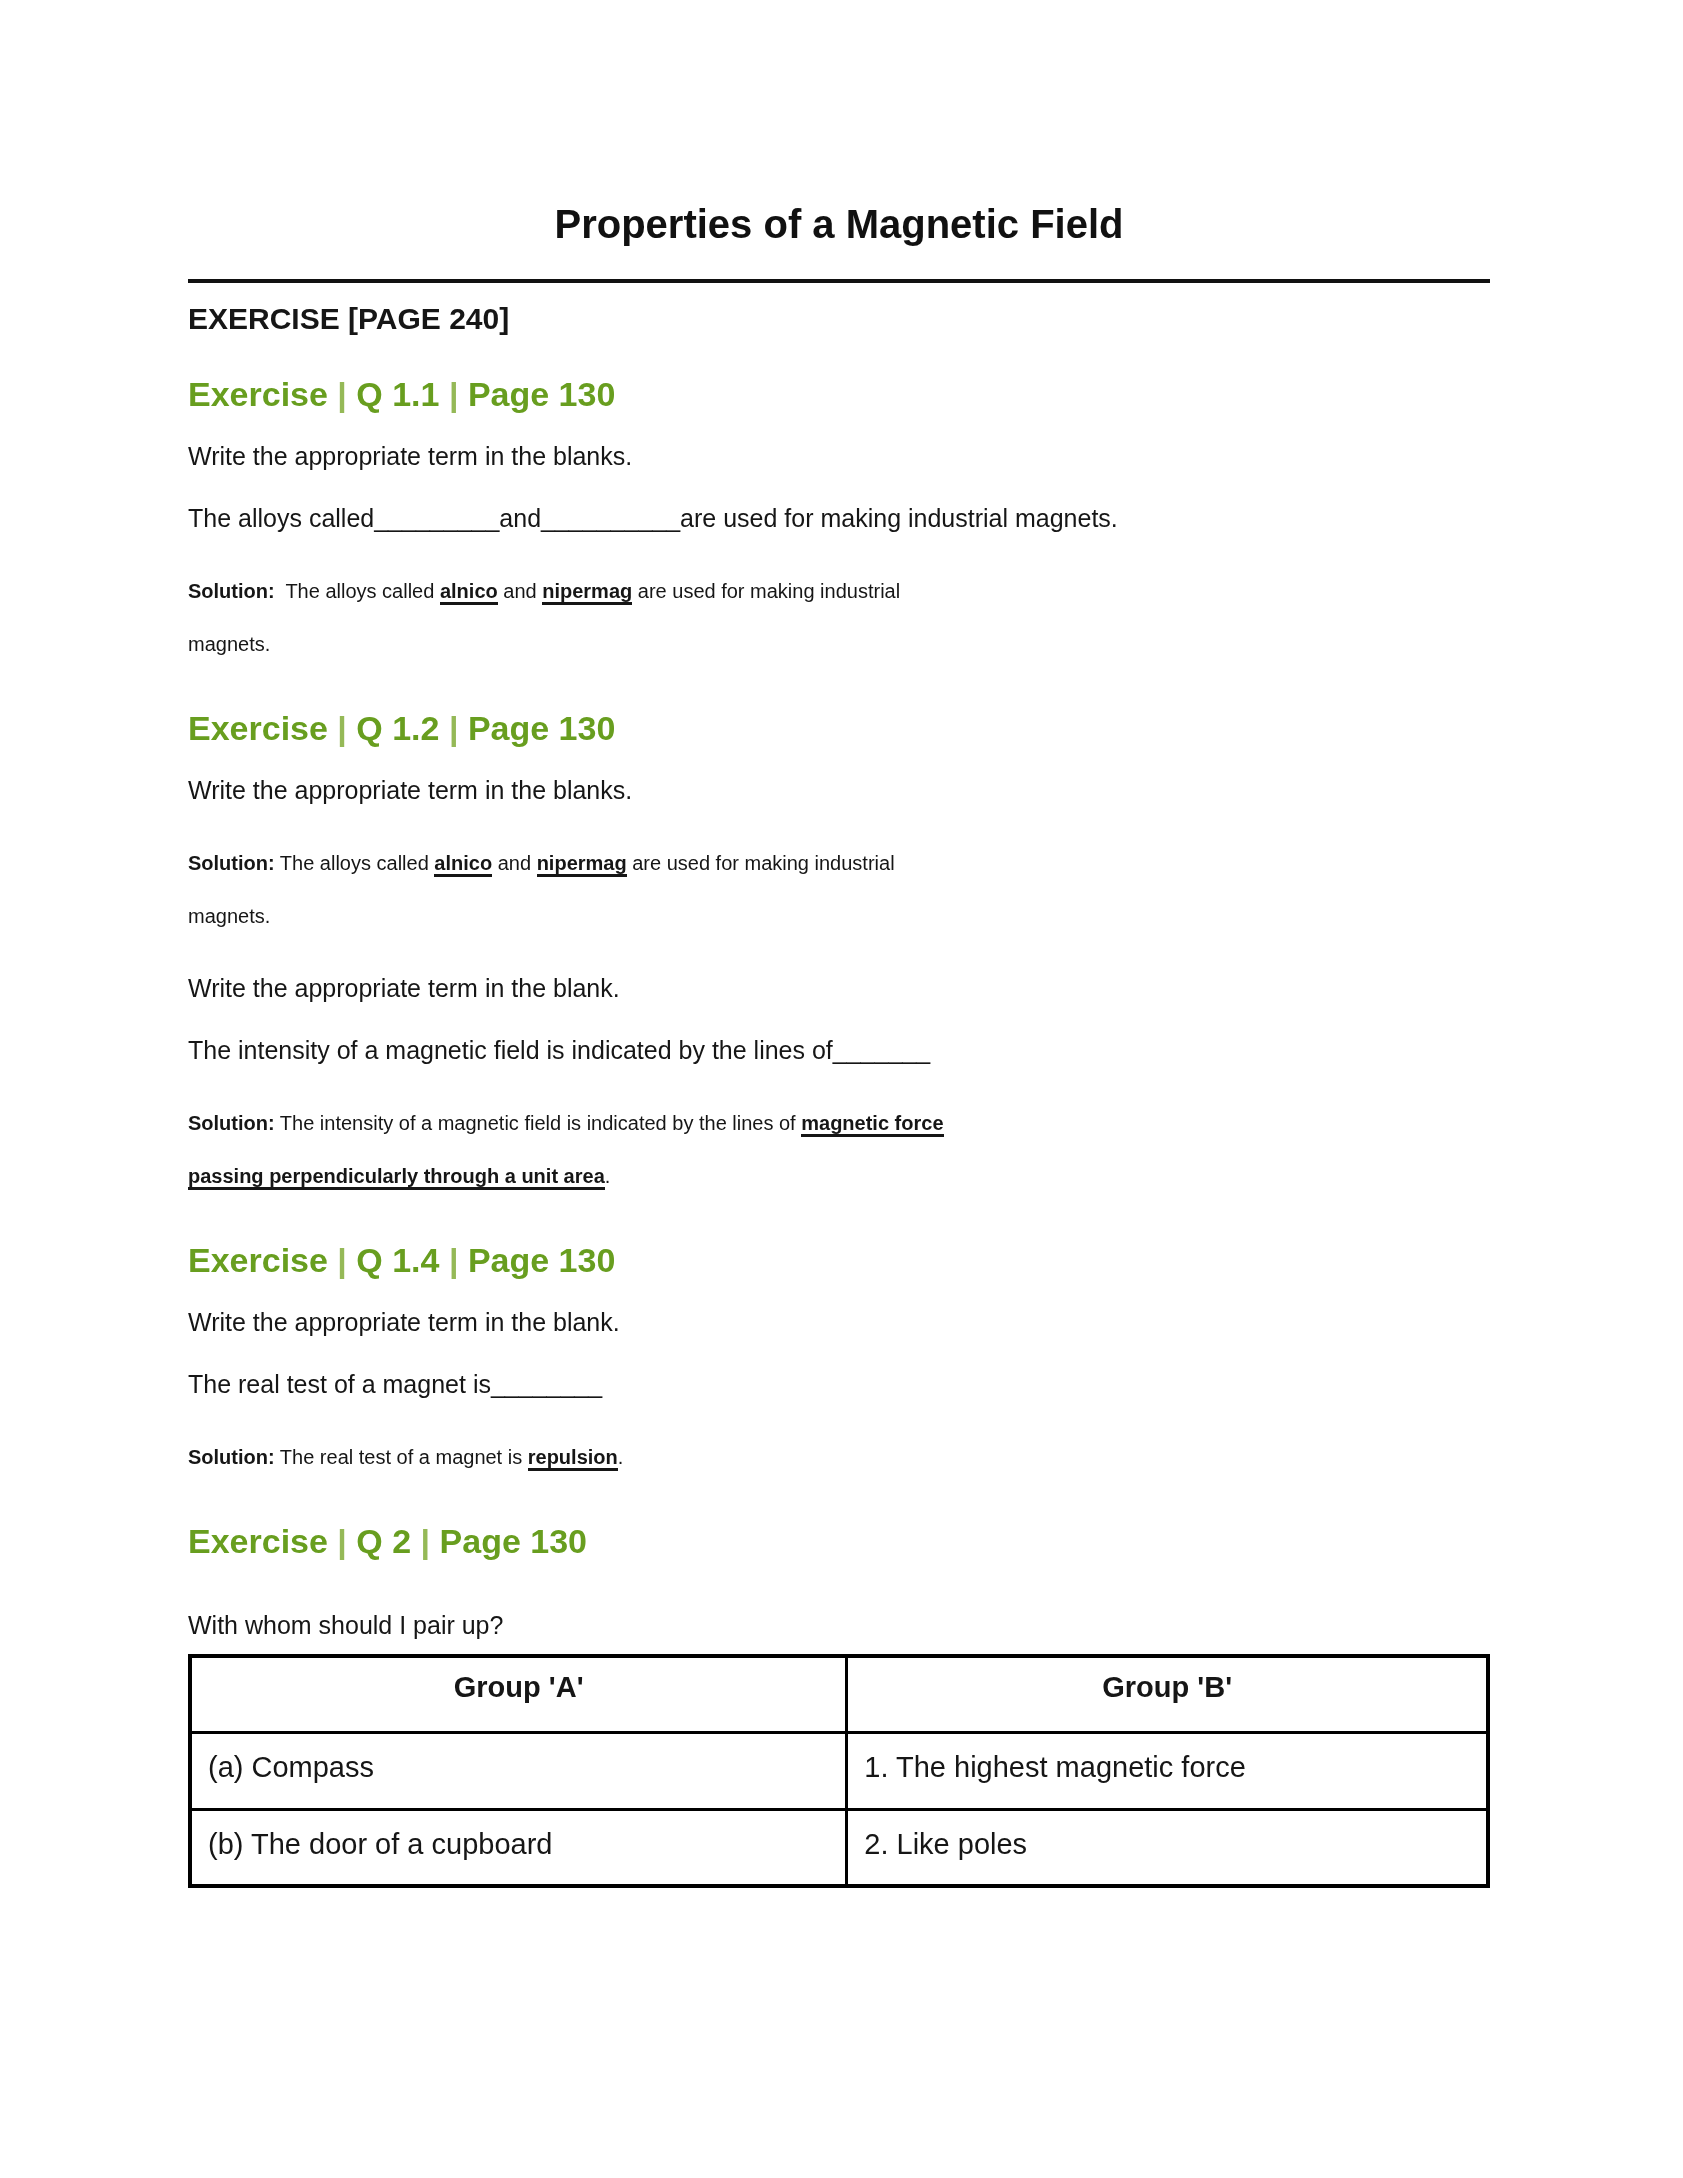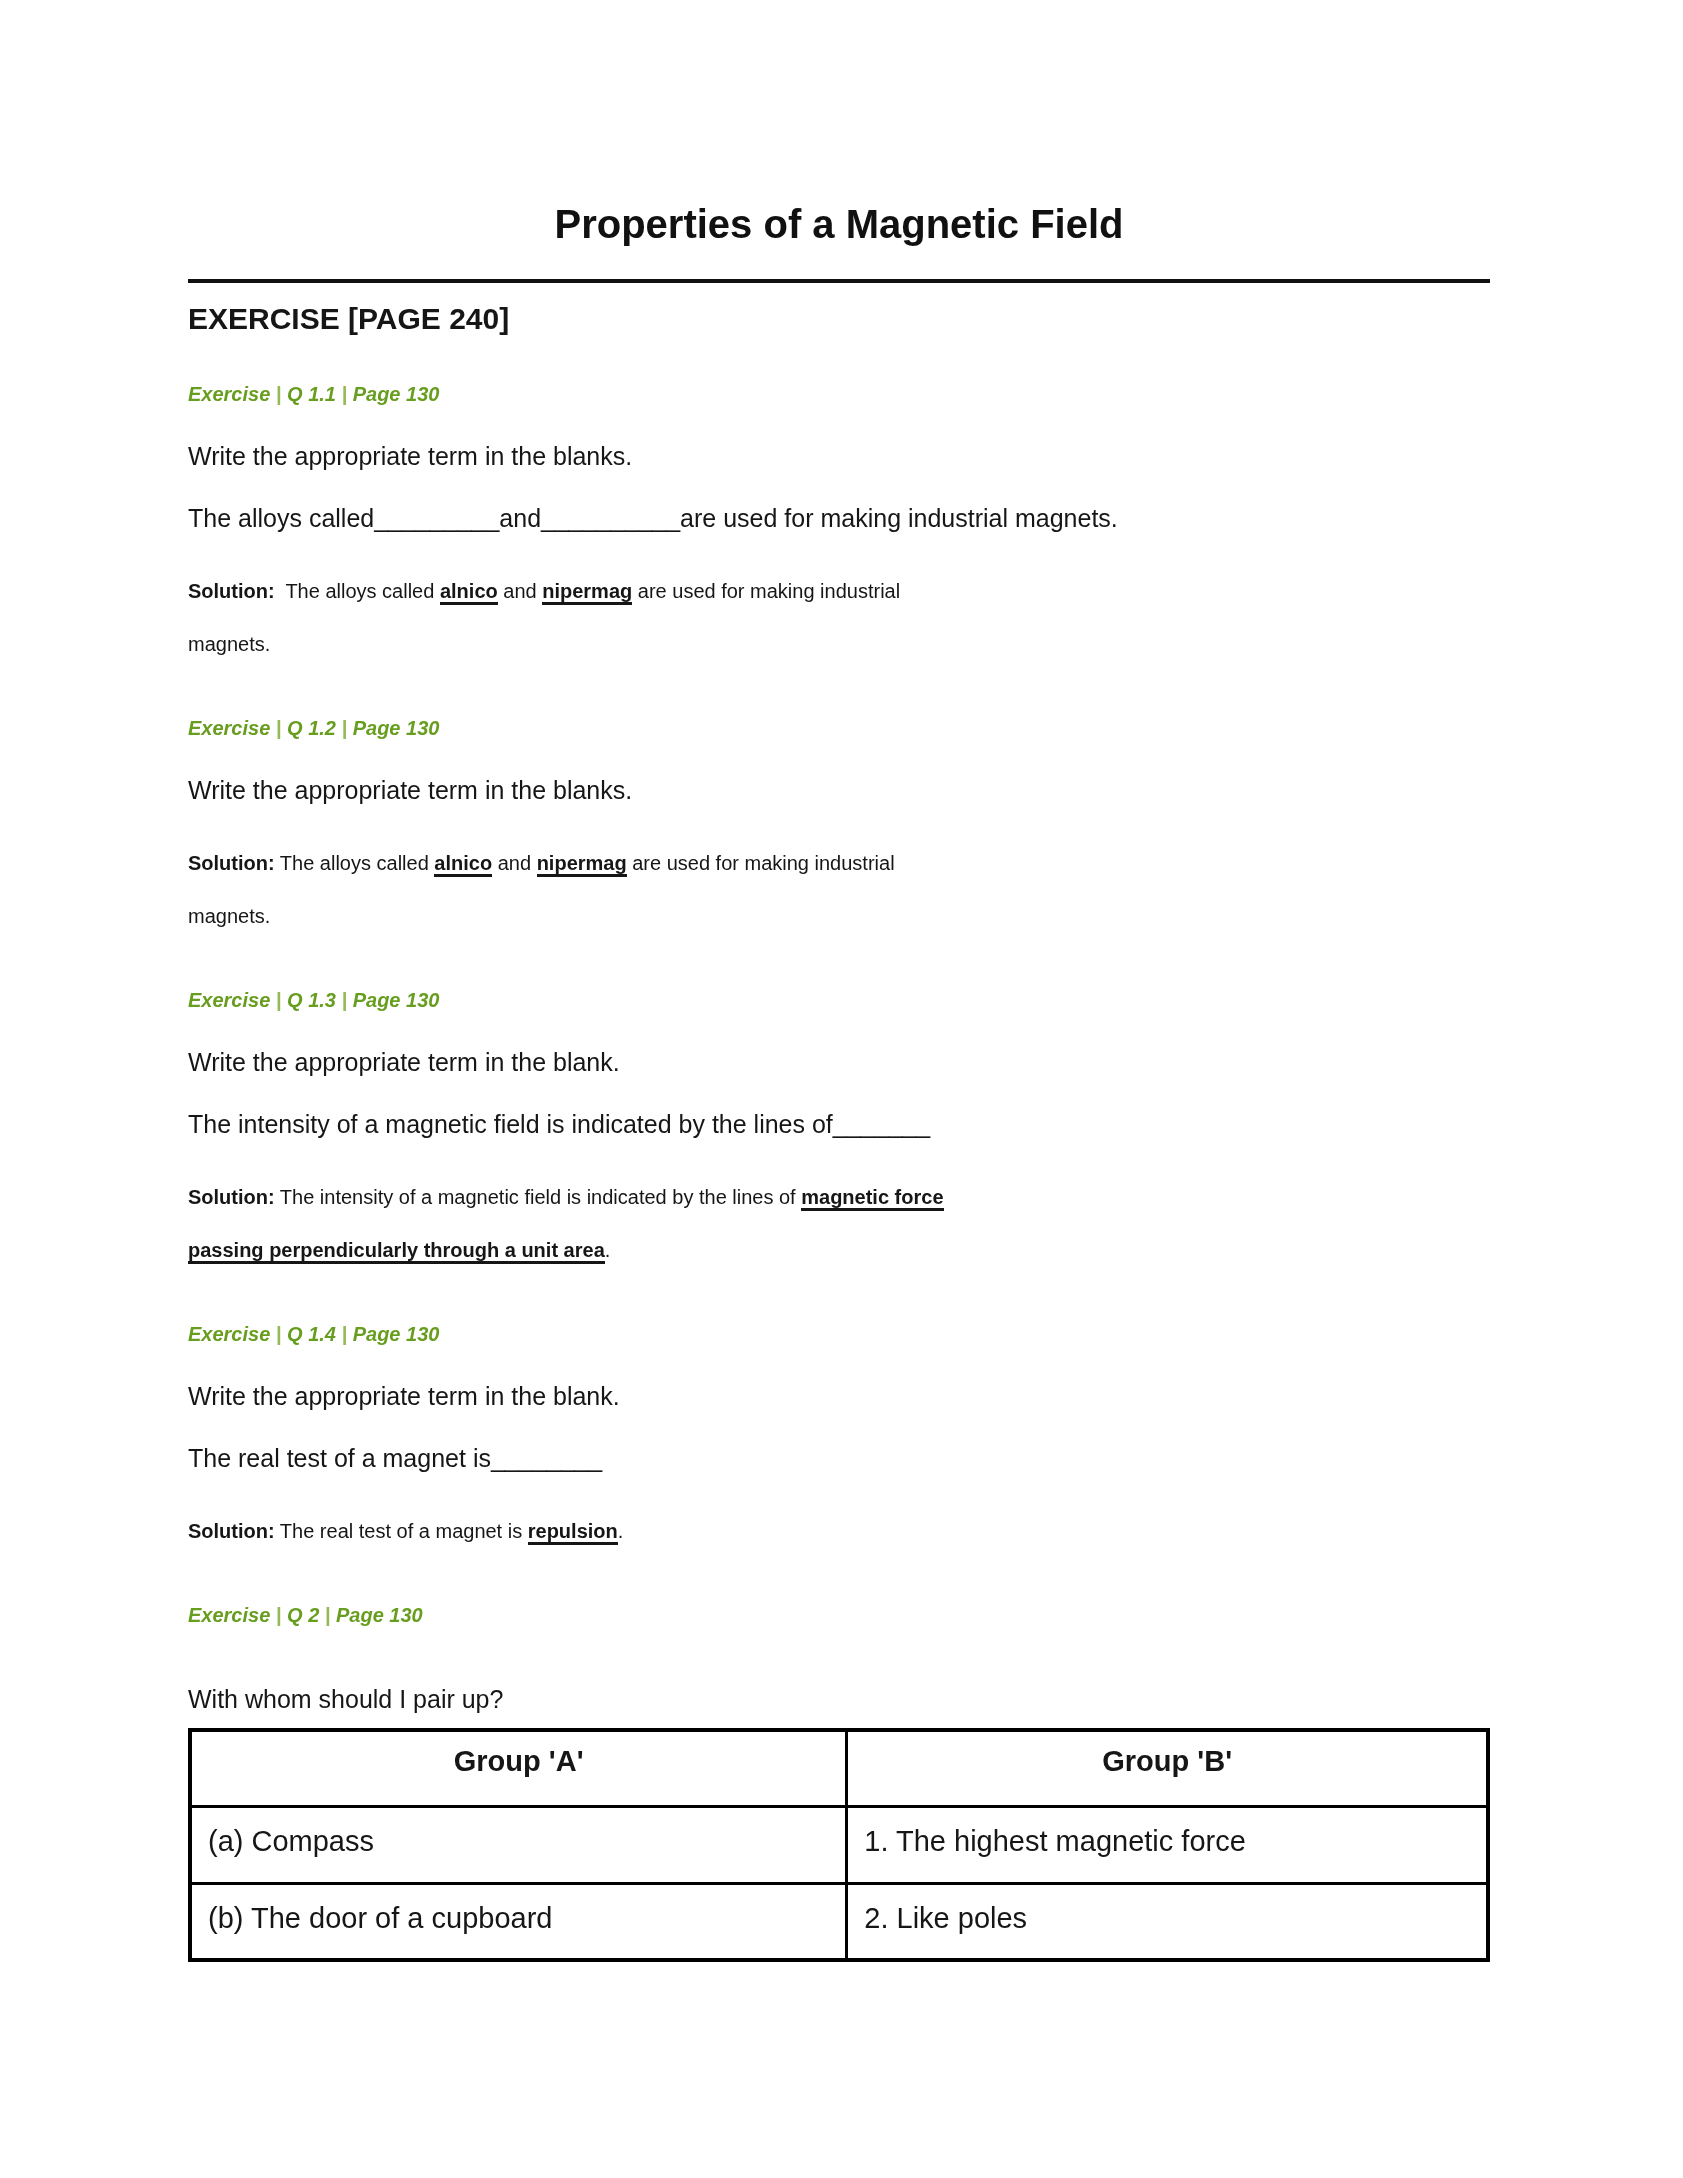--- a/index.html
+++ b/index.html
@@ -28,23 +28,22 @@
   }
   .rule{
     margin-top:32px; height:4px; background:#111111;
   }
   .ex-header{
     margin:18px 0 0;
     font-size:30px; line-height:36px; font-weight:bold; color:var(--ink);
   }
   .green-heading{
     margin:40px 0 0;
-    font-size:20px; line-height:34px; font-weight:bold;
+    font-size:34px; line-height:34px; font-weight:bold;
     color:var(--green);
-    font-style:italic;
   }
   .green-heading .sep{ color:var(--green-light); }
   .q{
     margin:28px 0 0;
     font-size:25px; line-height:34px; color:var(--ink);
   }
   .q + .q{ }
   .sol{
     margin:30px 0 0;
     font-size:20px; line-height:53px; color:var(--ink);
@@ -91,21 +90,20 @@
     <p class="sol"><span class="b">Solution:</span><span>&nbsp; The alloys called </span><span class="b u">alnico</span><span> and </span><span class="b u">nipermag</span><span> are used for making industrial</span><br><span>magnets.</span></p>
   </section>
 
   <section>
     <h3 class="green-heading"><span>Exercise </span><span class="sep">|</span><span> Q 1.2 </span><span class="sep">|</span><span> Page 130</span></h3>
     <p class="q">Write the appropriate term in the blanks.</p>
     <p class="sol"><span class="b">Solution:</span><span> The alloys called </span><span class="b u">alnico</span><span> and </span><span class="b u">nipermag</span><span> are used for making industrial</span><br><span>magnets.</span></p>
   </section>
 
   <section>
-    <h3 class="green-heading"><span>Exercise </span><span class="sep">|</span><span> Q 1.3 </span><span class="sep">|</span><span> Page 130</span></h3>
     <p class="q">Write the appropriate term in the blank.</p>
     <p class="q">The intensity of a magnetic field is indicated by the lines of_______</p>
     <p class="sol"><span class="b">Solution:</span><span> The intensity of a magnetic field is indicated by the lines of </span><span class="b u">magnetic force</span><br><span class="b u">passing perpendicularly through a unit area</span><span>.</span></p>
   </section>
 
   <section>
     <h3 class="green-heading"><span>Exercise </span><span class="sep">|</span><span> Q 1.4 </span><span class="sep">|</span><span> Page 130</span></h3>
     <p class="q">Write the appropriate term in the blank.</p>
     <p class="q">The real test of a magnet is________</p>
     <p class="sol"><span class="b">Solution:</span><span> The real test of a magnet is </span><span class="b u">repulsion</span><span>.</span></p>

